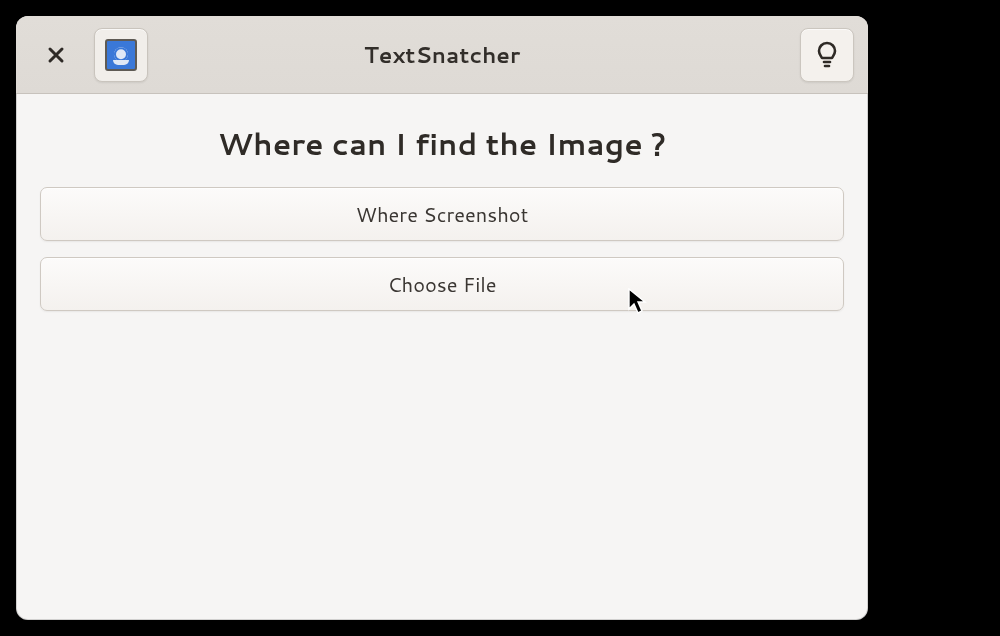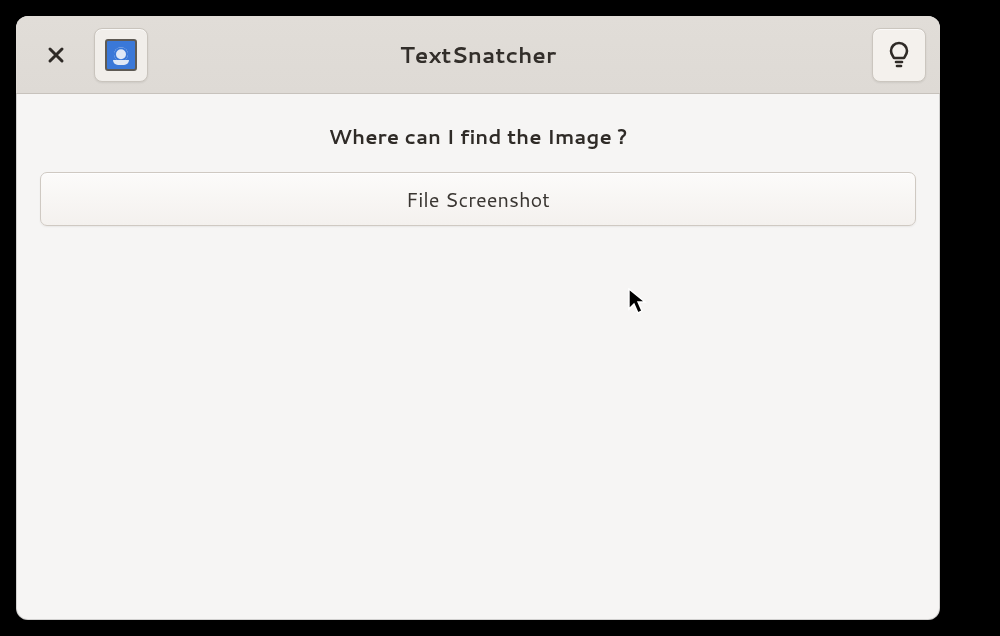--- a/index.html
+++ b/index.html
@@ -6,21 +6,21 @@
   html, body {
     margin: 0; padding: 0;
     width: 1000px; height: 636px;
     background: #000;
     font-family: "Cantarell", "Ubuntu", "Noto Sans", "DejaVu Sans", sans-serif;
     -webkit-font-smoothing: antialiased;
   }
   .frame {
     position: absolute;
     left: 16px; top: 16px;
-    width: 924px; height: 604px;
+    width: 852px; height: 604px;
     background: #f6f5f4;
     border-radius: 12px;
     overflow: hidden;
     box-shadow: 0 0 0 1px rgba(0,0,0,0.15) inset;
   }
   .headerbar {
     height: 78px;
     background: linear-gradient(#e1ddd8, #dedad5);
     border-bottom: 1px solid #c7c2bc;
     display: flex;
@@ -92,21 +92,21 @@
     cursor: default;
   }
   .hb-bulb svg { display:block; }
 
   .content {
     padding: 18px 24px 0 24px;
   }
   .heading {
     text-align: center;
     font-weight: 800;
-    font-size: 20px;
+    font-size: 30px;
     color: #2f2b27;
     margin: 10px 0 22px 0;
   }
   .btn {
     display: block;
     width: 100%;
     height: 54px;
     margin-bottom: 16px;
     background: linear-gradient(#fcfbfa, #f4f1ee);
     border: 1px solid #cfc9c2;
@@ -156,20 +156,21 @@
           <line x1="9" y1="21" x2="15" y2="21" stroke="#2e2a26" stroke-width="2.6" stroke-linecap="round"></line>
           <line x1="10" y1="25" x2="14" y2="25" stroke="#2e2a26" stroke-width="2.6" stroke-linecap="round"></line>
         </svg>
       </div>
     </div>
   </div>
 
   <div class="content">
     <div class="heading">Where can I find the Image ?</div>
 
-    <div class="btn">File Screenshot</div>
+    <div class="btn">Where Screenshot</div>
+    <div class="btn">Choose File</div>
   </div>
 
   <svg class="cursor" viewBox="0 0 20 28">
     <path d="M1 1 L1 21 L6 16 L10 25 L14 23 L10 14 L17 14 Z" fill="#000" stroke="#fff" stroke-width="1.4"></path>
   </svg>
 
 </div>
 
 </body></html>

